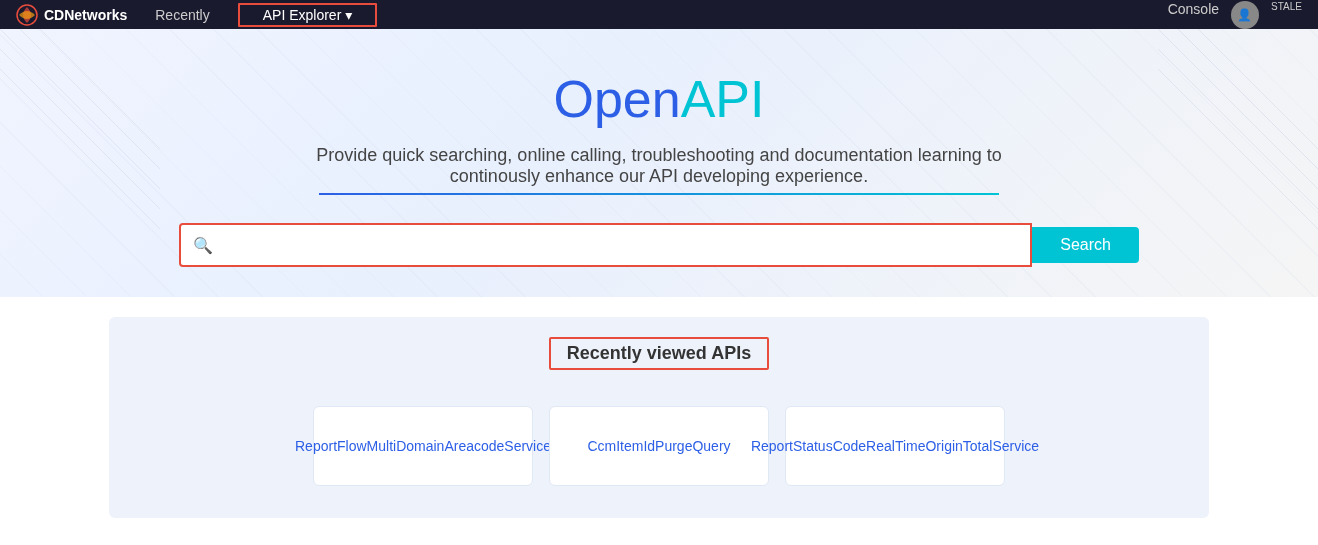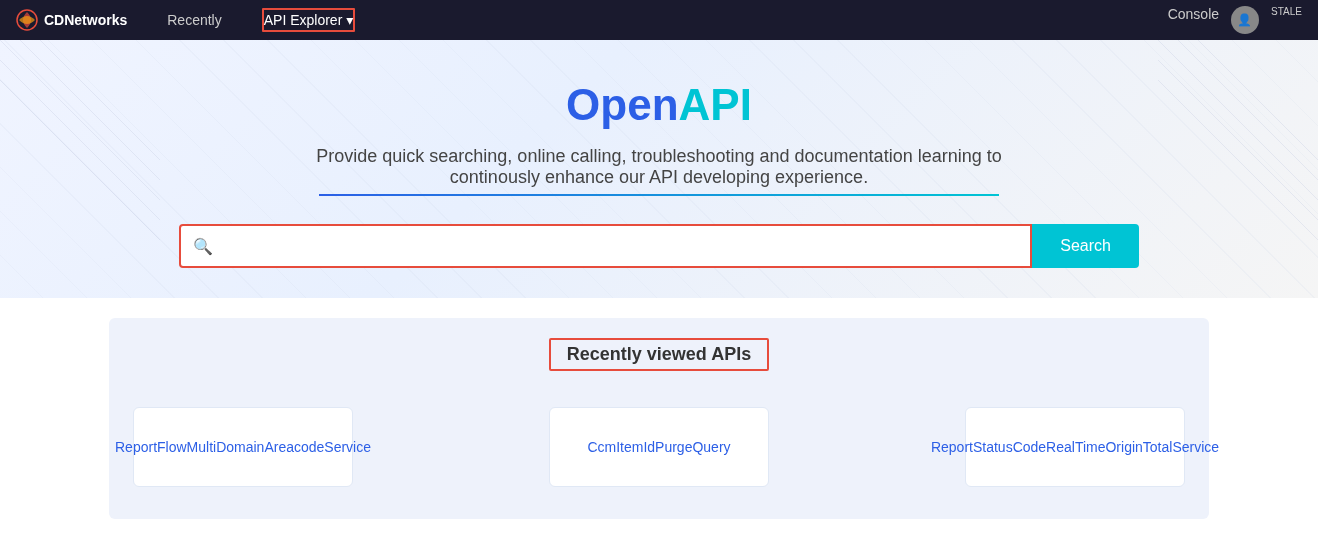--- a/index.html
+++ b/index.html
@@ -1,25 +1,25 @@
 <!DOCTYPE html>
 <html><head>
   <meta charset="utf-8">
   <style>
     * { margin: 0; padding: 0; box-sizing: border-box; }
     body { font-family: Arial, sans-serif; background: #fff; width: 1318px; min-height: 545px; overflow-x: hidden; }
 
     
     .nav {
       background: #1a1a2e;
-      height: 40px;
+      height: 29px;
       display: flex;
       align-items: center;
       padding: 0 16px;
-      gap: 40px;
+      gap: 28px;
     }
     .nav-logo {
       display: flex;
       align-items: center;
       gap: 6px;
       color: #fff;
       font-size: 14px;
       font-weight: bold;
     }
     .logo-icon {
@@ -30,21 +30,21 @@
       color: #ccc;
       font-size: 14px;
       cursor: pointer;
       text-decoration: none;
     }
     .nav-api-explorer {
       color: #fff;
       font-size: 14px;
       cursor: pointer;
       border: 2px solid #e74c3c;
-      padding: 2px 0;
+      padding: 2px 23px;
       border-radius: 1px;
       display: flex;
       align-items: center;
       gap: 4px;
     }
     .nav-right {
       margin-left: auto;
       display: flex;
       align-items: flex-start;
       gap: 12px;
@@ -85,22 +85,22 @@
       background: repeating-linear-gradient(
         45deg,
         transparent,
         transparent 30px,
         rgba(200,210,230,0.15) 30px,
         rgba(200,210,230,0.15) 31px
       );
       pointer-events: none;
     }
     .hero-title {
-      font-size: 44px;
-      font-weight: bold;
+      font-size: 52px;
+      font-weight: normal;
       position: relative;
       z-index: 1;
     }
     .hero-title-open { color: #2c5fe6; }
     .hero-title-api { color: #00c4d4; }
     .hero-subtitle {
       font-size: 18px;
       color: #444;
       margin-top: 16px;
       position: relative;
@@ -146,21 +146,21 @@
       border: none;
       outline: none;
       width: 100%;
       font-size: 14px;
       color: #333;
     }
     .search-btn {
       background: #00c4d4;
       color: #fff;
       border: none;
-      height: 44px;
+      height: 36px;
       padding: 0 28px;
       font-size: 16px;
       cursor: pointer;
       border-radius: 0 4px 4px 0;
       font-weight: 500;
     }
 
     
     .recently-viewed-section {
       background: #eef2fb;
@@ -179,22 +179,22 @@
       padding: 4px 16px;
       margin: 0 auto 20px;
       border-radius: 2px;
     }
     .recently-viewed-header {
       text-align: center;
       margin-bottom: 16px;
     }
     .api-cards {
       display: flex;
-      gap: 8px;
-      justify-content: space-between;
+      gap: 16px;
+      justify-content: center;
     }
     .api-card {
       background: #fff;
       border-radius: 6px;
       padding: 20px 16px;
       width: 220px;
       min-height: 80px;
       display: flex;
       align-items: center;
       justify-content: center;

